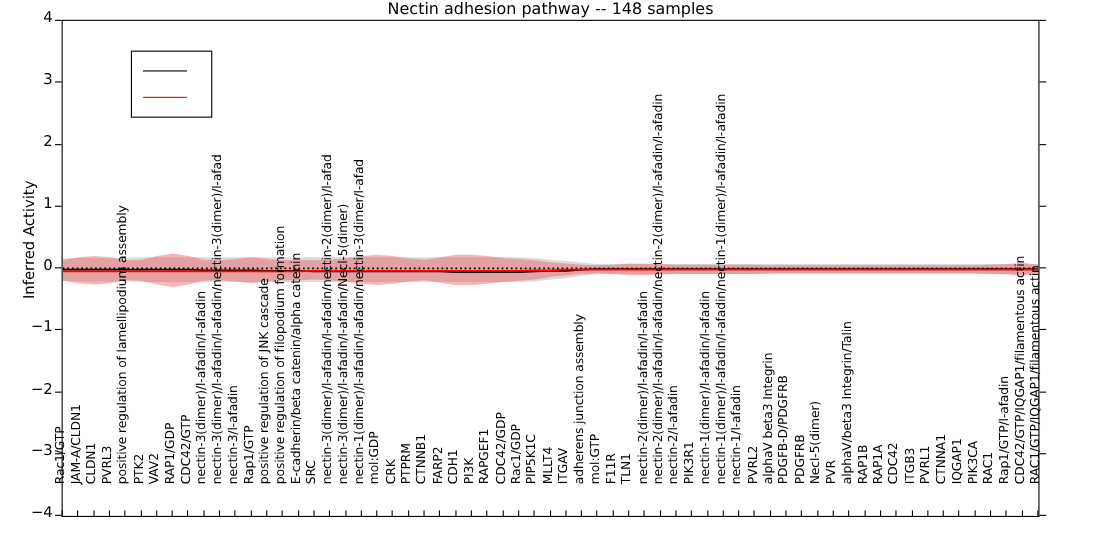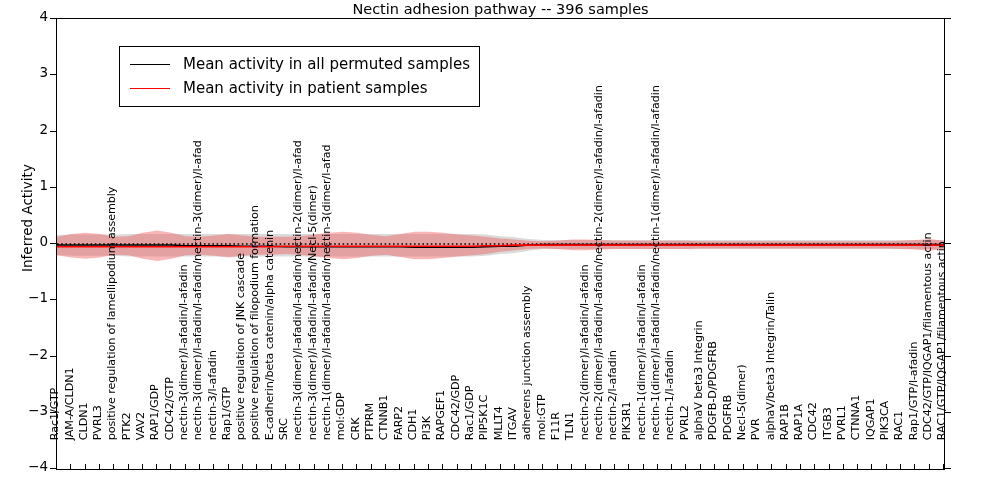--- a/index.html
+++ b/index.html
@@ -132,21 +132,21 @@
     font-size: 15px;
     color: #000000;
     white-space: nowrap;
   }
 </style>
 </head>
 <body>
 
 <div id="figure">
 
-  <div id="chart-title">Nectin adhesion pathway -- 396 samples</div>
+  <div id="chart-title">Nectin adhesion pathway -- 148 samples</div>
 
   <div id="y-axis-label">Inferred Activity</div>
 
   <div id="plot-area">
     <svg id="plot-svg" width="887" height="450" viewBox="0 0 887 450">
       <g>
         <path id="band-permuted" fill="#d9d9d9" fill-opacity="0.95" stroke="none" d="M0.00 216.00 L14.31 215.44 L28.61 215.44 L42.92 215.44 L57.23 215.44 L71.53 214.88 L85.84 214.88 L100.15 214.88 L114.45 214.88 L128.76 214.88 L143.06 214.88 L157.37 214.88 L171.68 214.88 L185.98 214.88 L200.29 214.88 L214.60 214.88 L228.90 214.88 L243.21 214.88 L257.52 214.88 L271.82 214.88 L286.13 214.88 L300.44 214.88 L314.74 214.88 L329.05 214.88 L343.35 214.88 L357.66 214.88 L371.97 214.88 L386.27 214.88 L400.58 214.88 L414.89 214.88 L429.19 215.44 L443.50 217.13 L457.81 218.25 L472.11 219.94 L486.42 221.06 L500.73 221.06 L515.03 221.06 L529.34 221.06 L543.65 221.06 L557.95 221.06 L572.26 221.06 L586.56 221.06 L600.87 221.06 L615.18 221.06 L629.48 221.06 L643.79 221.06 L658.10 221.06 L672.40 221.06 L686.71 221.06 L701.02 221.06 L715.32 221.06 L729.63 221.06 L743.94 221.06 L758.24 221.06 L772.55 221.06 L786.85 221.06 L801.16 221.06 L815.47 221.06 L829.77 221.06 L844.08 221.06 L858.39 221.06 L872.69 221.06 L887.00 221.06 L887.00 230.06 L872.69 230.06 L858.39 230.06 L844.08 230.06 L829.77 230.06 L815.47 230.06 L801.16 230.06 L786.85 230.06 L772.55 230.06 L758.24 230.06 L743.94 230.06 L729.63 230.06 L715.32 230.06 L701.02 230.06 L686.71 230.06 L672.40 230.06 L658.10 230.06 L643.79 230.06 L629.48 230.06 L615.18 230.06 L600.87 230.06 L586.56 230.06 L572.26 230.06 L557.95 230.06 L543.65 230.06 L529.34 230.06 L515.03 230.06 L500.73 230.06 L486.42 230.06 L472.11 231.75 L457.81 234.00 L443.50 235.12 L429.19 236.81 L414.89 237.38 L400.58 237.38 L386.27 237.38 L371.97 237.38 L357.66 237.38 L343.35 237.38 L329.05 237.38 L314.74 237.38 L300.44 237.38 L286.13 237.38 L271.82 237.38 L257.52 237.38 L243.21 237.38 L228.90 237.38 L214.60 237.38 L200.29 237.38 L185.98 237.38 L171.68 237.38 L157.37 237.38 L143.06 237.38 L128.76 237.38 L114.45 237.38 L100.15 237.38 L85.84 237.38 L71.53 237.38 L57.23 236.81 L42.92 236.81 L28.61 236.81 L14.31 236.81 L0.00 236.25 Z"></path>
       </g>
       <g>
         <path id="band-patient" fill="#ef5350" fill-opacity="0.42" stroke="none" d="M0.00 217.69 L14.31 214.88 L28.61 213.75 L42.92 214.88 L57.23 217.69 L71.53 217.13 L85.84 213.75 L100.15 211.50 L114.45 213.75 L128.76 217.13 L143.06 217.69 L157.37 216.56 L171.68 214.88 L185.98 216.56 L200.29 217.69 L214.60 217.69 L228.90 217.69 L243.21 217.13 L257.52 215.44 L271.82 213.75 L286.13 212.63 L300.44 213.75 L314.74 216.00 L329.05 217.13 L343.35 214.88 L357.66 212.63 L371.97 212.63 L386.27 213.75 L400.58 215.44 L414.89 216.56 L429.19 217.69 L443.50 219.38 L457.81 220.50 L472.11 221.63 L486.42 222.19 L500.73 221.63 L515.03 220.50 L529.34 220.50 L543.65 221.06 L557.95 221.63 L572.26 221.63 L586.56 221.63 L600.87 221.63 L615.18 221.63 L629.48 221.63 L643.79 222.19 L658.10 222.19 L672.40 222.19 L686.71 222.19 L701.02 222.19 L715.32 222.19 L729.63 222.19 L743.94 222.19 L758.24 222.19 L772.55 222.19 L786.85 222.19 L801.16 222.19 L815.47 222.19 L829.77 222.19 L844.08 221.63 L858.39 221.06 L872.69 219.94 L887.00 221.63 L887.00 230.06 L872.69 231.75 L858.39 230.62 L844.08 230.06 L829.77 229.50 L815.47 229.50 L801.16 229.50 L786.85 229.50 L772.55 229.50 L758.24 229.50 L743.94 229.50 L729.63 229.50 L715.32 229.50 L701.02 229.50 L686.71 229.50 L672.40 229.50 L658.10 229.50 L643.79 229.50 L629.48 230.06 L615.18 230.06 L600.87 230.06 L586.56 230.06 L572.26 230.06 L557.95 230.06 L543.65 230.62 L529.34 231.19 L515.03 231.19 L500.73 230.06 L486.42 229.50 L472.11 230.06 L457.81 231.19 L443.50 232.87 L429.19 235.12 L414.89 236.25 L400.58 237.38 L386.27 239.06 L371.97 240.19 L357.66 240.19 L343.35 237.94 L329.05 235.69 L314.74 236.81 L300.44 239.06 L286.13 240.19 L271.82 239.06 L257.52 237.38 L243.21 235.69 L228.90 235.12 L214.60 235.69 L200.29 235.69 L185.98 236.81 L171.68 238.50 L157.37 236.81 L143.06 235.69 L128.76 236.25 L114.45 239.63 L100.15 241.88 L85.84 239.63 L71.53 236.25 L57.23 235.69 L42.92 238.50 L28.61 239.63 L14.31 238.50 L0.00 236.25 Z"></path>
@@ -158,25 +158,23 @@
         <path id="line-permuted" fill="none" stroke="#000000" stroke-width="1.5" d="M0.00 226.12 L14.31 226.12 L28.61 226.12 L42.92 226.12 L57.23 226.12 L71.53 226.12 L85.84 226.12 L100.15 226.12 L114.45 226.12 L128.76 226.69 L143.06 226.69 L157.37 226.69 L171.68 226.69 L185.98 227.25 L200.29 227.25 L214.60 227.25 L228.90 227.81 L243.21 227.81 L257.52 227.81 L271.82 227.81 L286.13 227.81 L300.44 227.81 L314.74 227.81 L329.05 227.81 L343.35 227.81 L357.66 228.37 L371.97 228.37 L386.27 228.37 L400.58 228.37 L414.89 228.37 L429.19 227.81 L443.50 227.25 L457.81 227.25 L472.11 226.12 L486.42 225.56 L500.73 225.56 L515.03 225.56 L529.34 225.56 L543.65 225.56 L557.95 225.56 L572.26 225.56 L586.56 225.56 L600.87 225.56 L615.18 225.56 L629.48 225.56 L643.79 225.56 L658.10 225.56 L672.40 225.56 L686.71 225.56 L701.02 225.56 L715.32 225.56 L729.63 225.56 L743.94 225.56 L758.24 225.56 L772.55 225.56 L786.85 225.56 L801.16 225.56 L815.47 225.56 L829.77 225.56 L844.08 225.56 L858.39 225.56 L872.69 225.56 L887.00 225.56 "></path>
       </g>
       <g>
         <path id="line-patient" fill="none" stroke="#ff0000" stroke-width="1.6" d="M0.00 227.81 L14.31 227.81 L28.61 227.81 L42.92 227.81 L57.23 227.81 L71.53 227.81 L85.84 227.81 L100.15 227.81 L114.45 227.81 L128.76 227.81 L143.06 227.81 L157.37 227.81 L171.68 227.81 L185.98 227.81 L200.29 227.81 L214.60 227.81 L228.90 227.25 L243.21 227.25 L257.52 227.25 L271.82 227.25 L286.13 227.25 L300.44 227.25 L314.74 227.25 L329.05 227.25 L343.35 227.25 L357.66 227.25 L371.97 227.25 L386.27 227.25 L400.58 227.25 L414.89 227.25 L429.19 226.69 L443.50 226.69 L457.81 226.12 L472.11 226.12 L486.42 226.12 L500.73 226.12 L515.03 226.12 L529.34 226.12 L543.65 226.12 L557.95 226.12 L572.26 226.12 L586.56 226.12 L600.87 226.12 L615.18 226.12 L629.48 226.12 L643.79 226.12 L658.10 226.12 L672.40 226.12 L686.71 226.12 L701.02 226.12 L715.32 226.12 L729.63 226.12 L743.94 226.12 L758.24 226.12 L772.55 226.12 L786.85 226.12 L801.16 226.12 L815.47 226.12 L829.77 226.12 L844.08 226.12 L858.39 226.12 L872.69 226.12 L887.00 226.12 "></path>
       </g>
     </svg>
 
     <div id="legend">
       <div class="legend-row">
         <span class="legend-swatch black"></span>
-        <span class="legend-text">Mean activity in all permuted samples</span>
       </div>
       <div class="legend-row">
         <span class="legend-swatch red"></span>
-        <span class="legend-text">Mean activity in patient samples</span>
       </div>
     </div>
   </div>
 
   <div id="ytick-layer">
       <div class="ytick-label" style="top: 460px;">−4</div>
       <div class="ytick-mark" style="top: 468px;"></div>
       <div class="ytick-mark right" style="top: 468px;"></div>
       <div class="ytick-label" style="top: 403.75px;">−3</div>
       <div class="ytick-mark" style="top: 411.75px;"></div>

